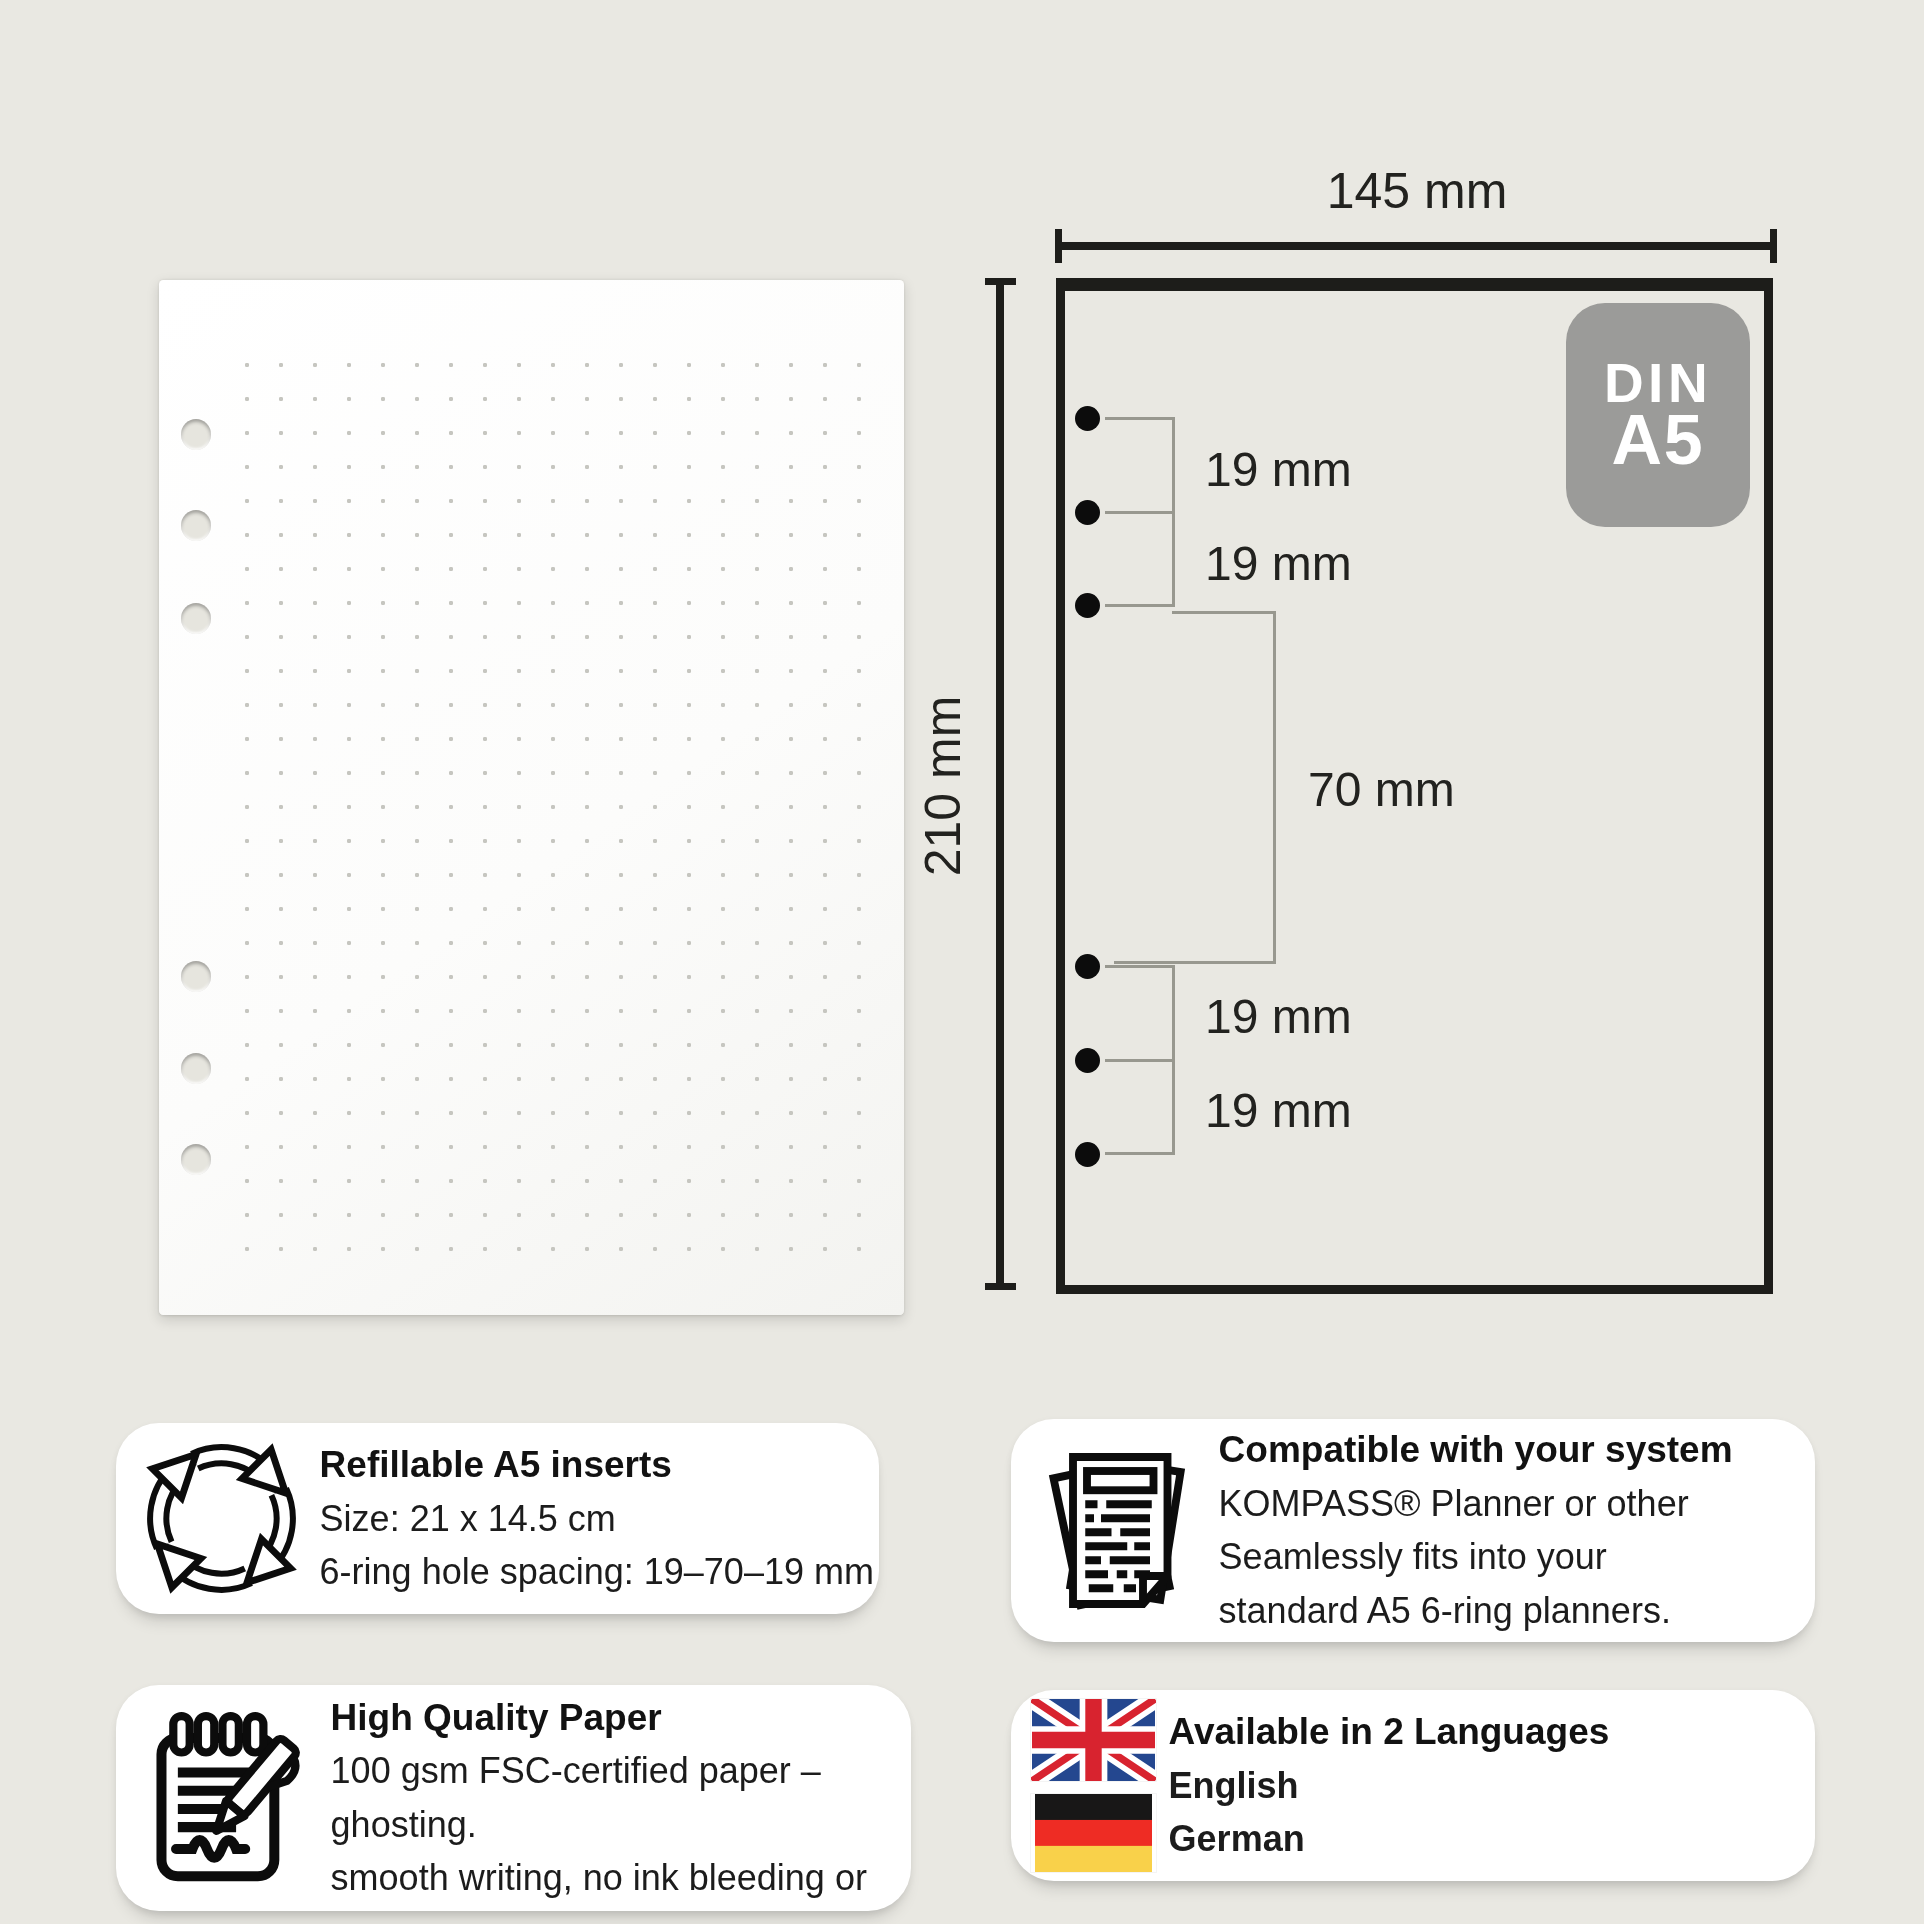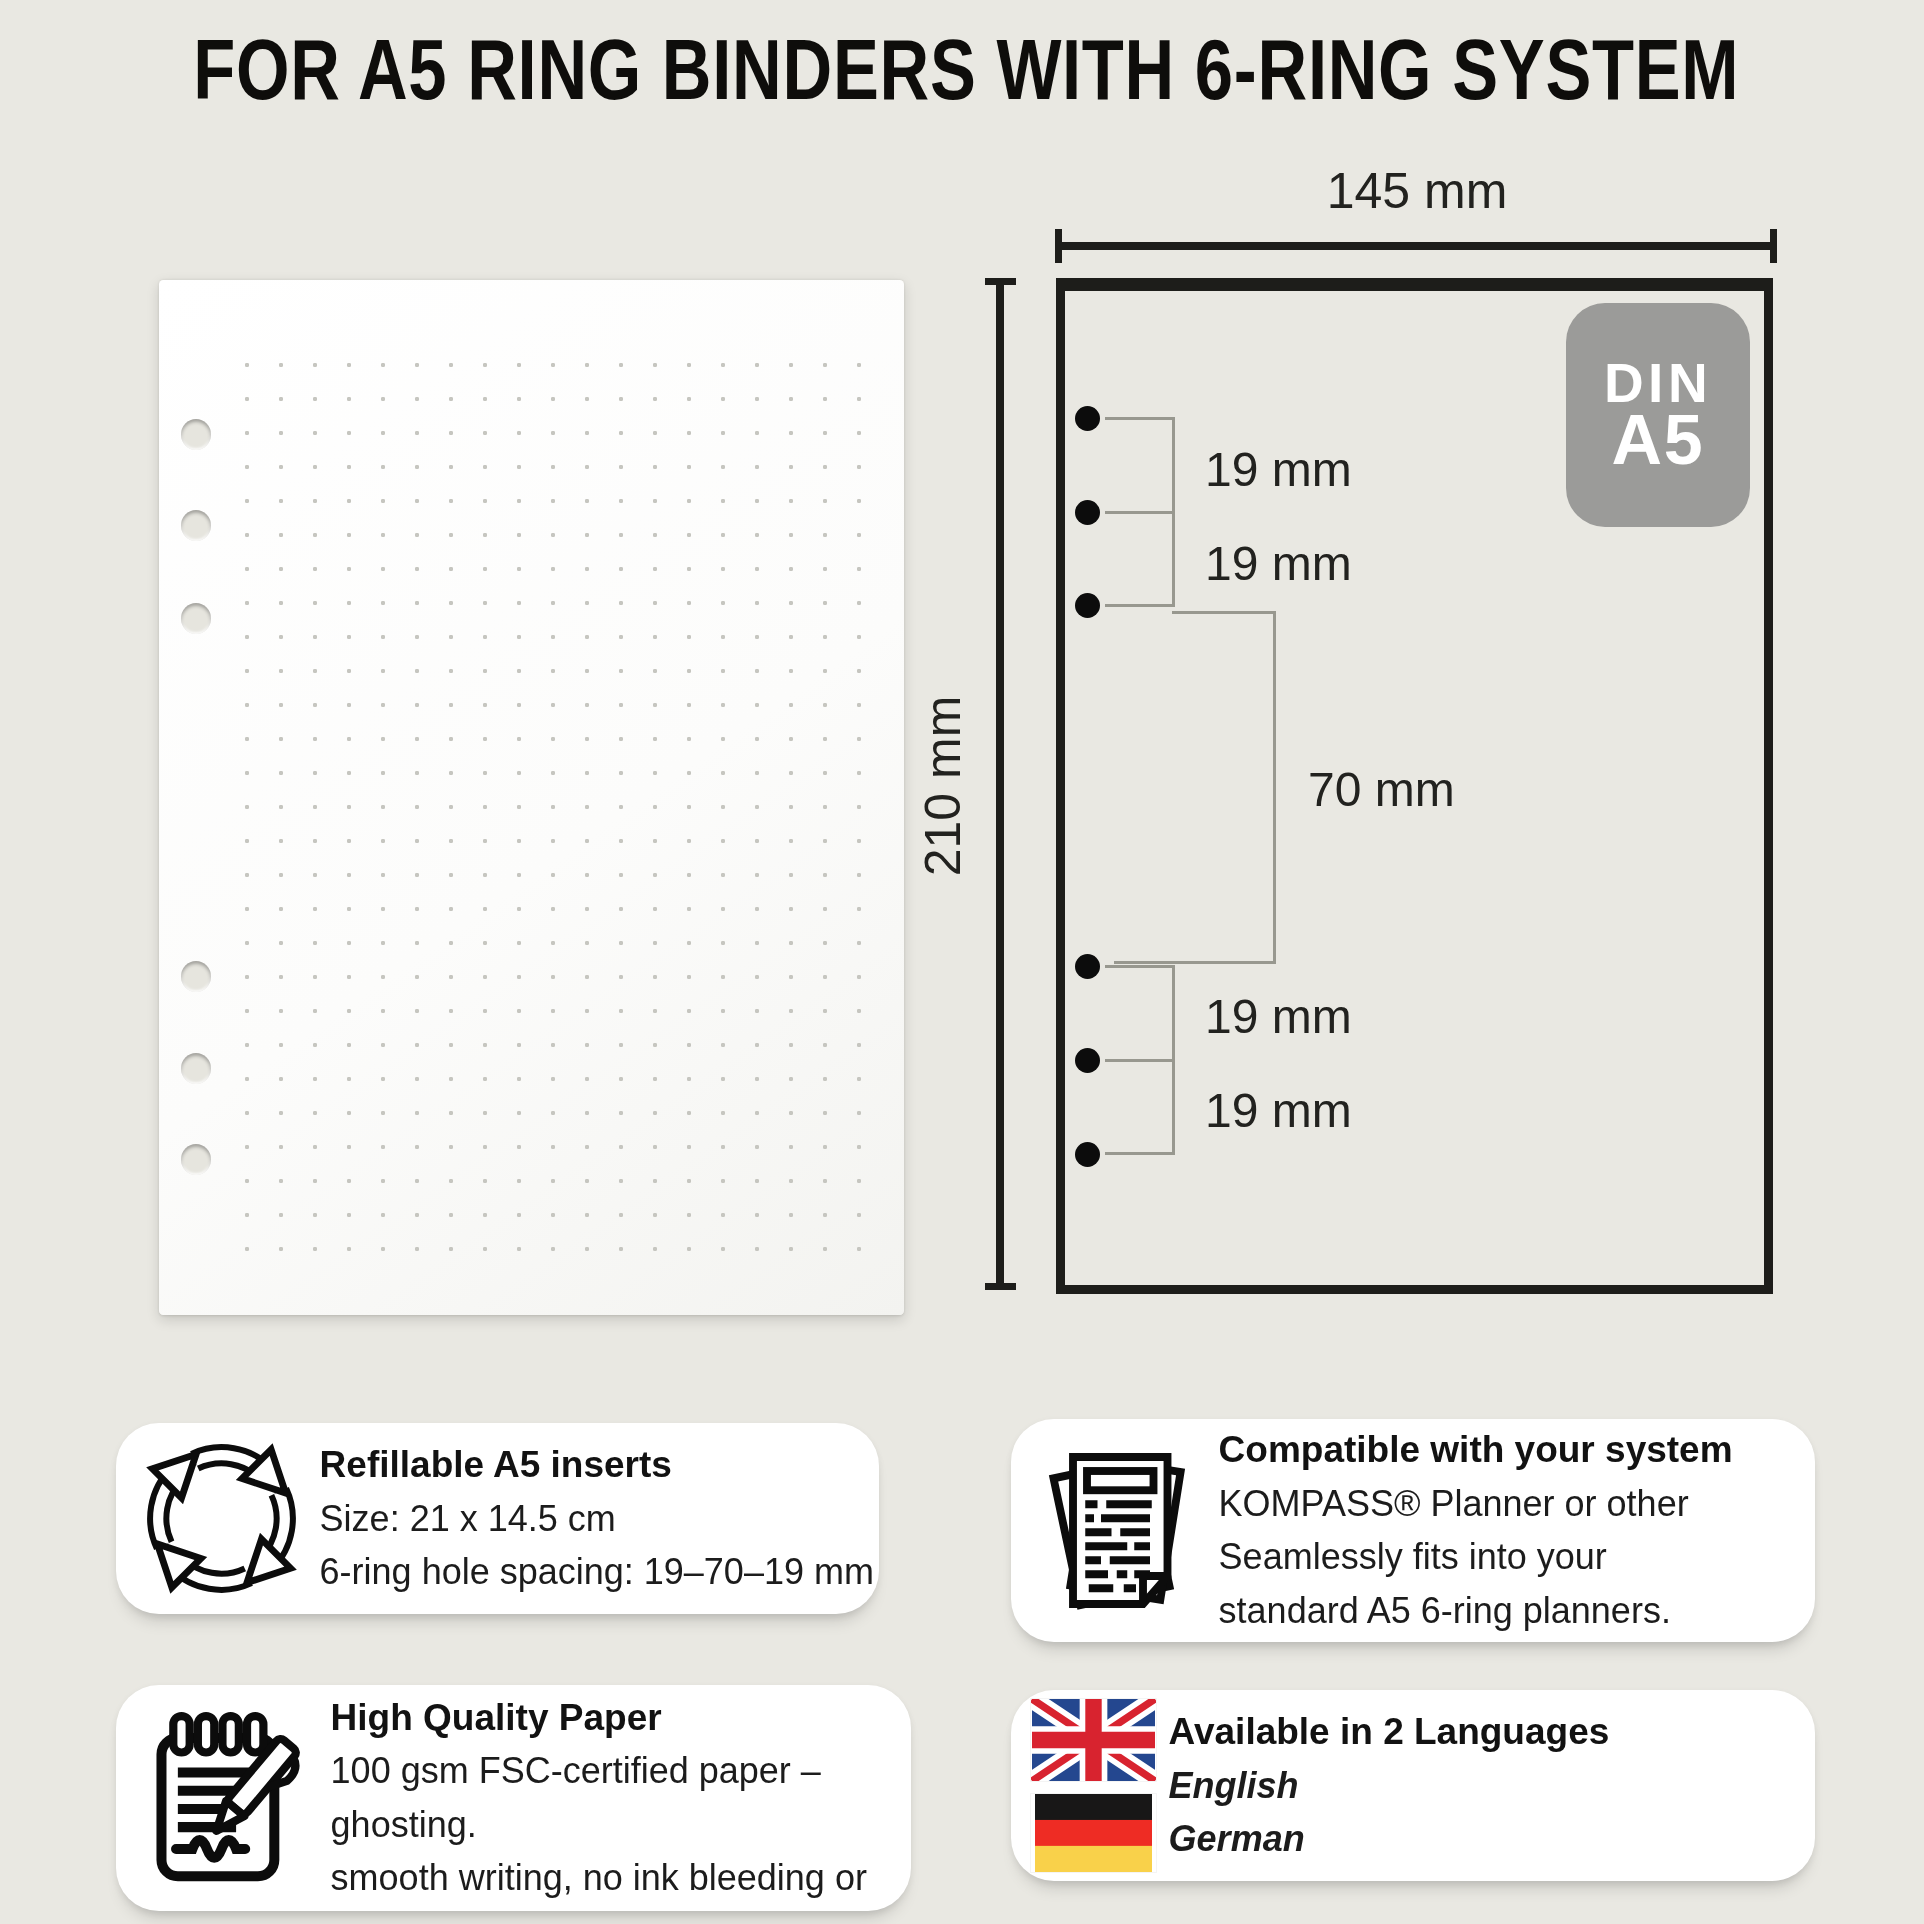--- a/index.html
+++ b/index.html
@@ -36,31 +36,30 @@
   .badge .b2{font-weight:800;font-size:70px;letter-spacing:1.8px;}
   .rot{transform:translate(-50%,-50%) rotate(-90deg);transform-origin:center;}
 
   
   .card{position:absolute;background:#ffffff;border-radius:43px;display:flex;align-items:center;
         box-shadow:0 12.5px 18px -9px rgba(0,0,0,.20),0 2.7px 7.1px rgba(0,0,0,.06);
         padding:0 25px 0 19.6px;box-sizing:border-box;gap:13px;}
   .ctext{display:flex;flex-direction:column;gap:11.6px;}
   .ctitle{font-weight:800;font-size:37px;color:#121212;white-space:nowrap;}
   .cline{font-weight:400;font-size:36px;color:#1c1c1c;white-space:nowrap;}
-  .cline.bold{font-weight:800;font-style:italic;}
+  .cline.bold{font-weight:800;}
   .flagcol{display:flex;flex-direction:column;gap:13.4px;align-items:flex-start;}
   .flag{box-shadow:0 0 0 0.9px rgba(0,0,0,.05);}
   .iconbox{flex:0 0 auto;display:flex;align-items:center;justify-content:center;}
 </style>
 </head>
 <body>
 
 <div id="canvas">
 
-  <h1 class="title"><span class="squeeze">FOR A5 RING BINDERS WITH 6-RING SYSTEM</span></h1>
 
   <div class="paper">
     <div class="dots"></div>
     <div class="phole" style="top:139px"></div>
     <div class="phole" style="top:230px"></div>
     <div class="phole" style="top:323px"></div>
     <div class="phole" style="top:681px"></div>
     <div class="phole" style="top:773px"></div>
     <div class="phole" style="top:864px"></div>
   </div>

